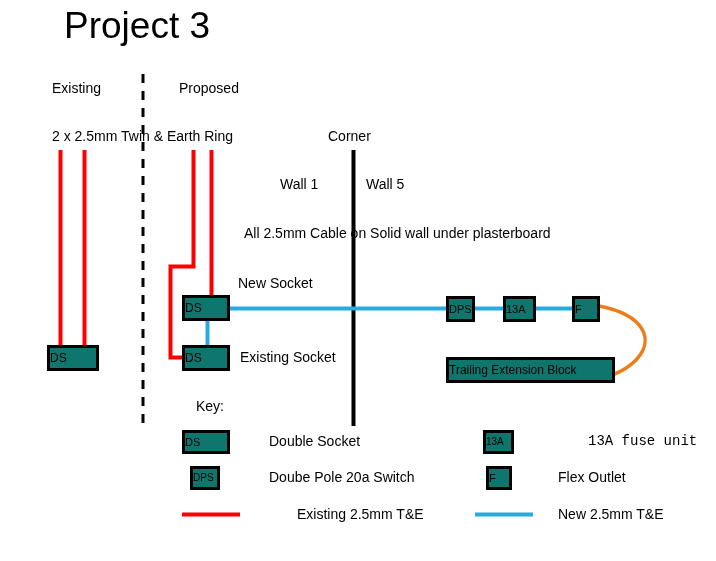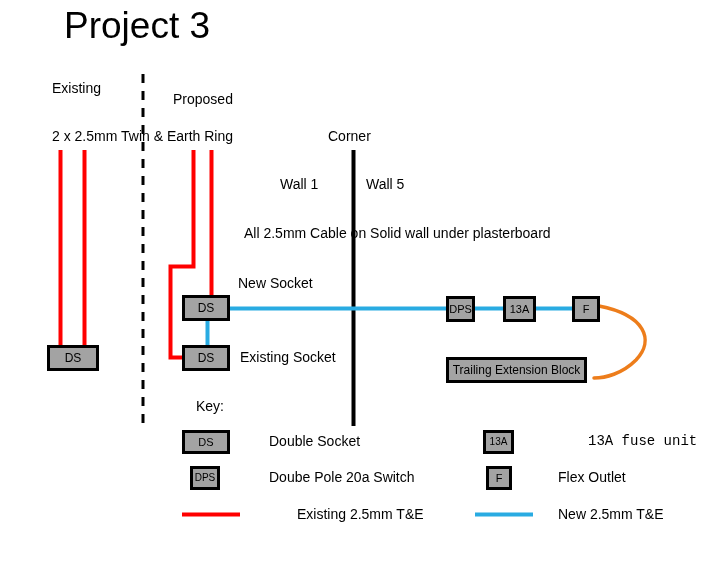--- a/index.html
+++ b/index.html
@@ -35,25 +35,24 @@
     letter-spacing: 0px;
   }
   .t14 { font-size: 14px; }
   .t12 { font-size: 12px; }
   .t11 { font-size: 11px; }
   .t10 { font-size: 10px; }
 
   .box {
     position: absolute;
     border: 3px solid #000000;
-    background: #a3a3a3;
+    background: #0f766e;
     box-sizing: border-box;
     display: flex;
     align-items: center;
-    justify-content: center;
     font-family: "Liberation Sans", sans-serif;
     color: #000000;
     line-height: 1;
   }
 </style>
 </head>
 <body>
 
 <svg id="canvas" viewBox="0 0 716 561" xmlns="http://www.w3.org/2000/svg">
 
@@ -78,21 +77,21 @@
 
   <path d="M 599 306 C 645 315, 655 340, 636 360 C 622 374, 605 378, 594 378" stroke="#ED7D1B" stroke-width="3.5" fill="none" stroke-linecap="round"></path>
 
   <line x1="182" y1="514.5" x2="240" y2="514.5" stroke="#FF0000" stroke-width="4"></line>
   <line x1="475" y1="514.5" x2="533" y2="514.5" stroke="#29ABE2" stroke-width="4"></line>
 </svg>
 
 <div class="lbl title">Project 3</div>
 
 <div class="lbl t14" style="left:52px; top:81px;">Existing</div>
-<div class="lbl t14" style="left:173px; top:81px;margin-top:11px;">Proposed</div>
+<div class="lbl t14" style="left:179px; top:81px;">Proposed</div>
 
 <div class="lbl t14" style="left:52px; top:129px;">2 x  2.5mm Twin &amp; Earth Ring</div>
 
 <div class="lbl t14" style="left:328px; top:129px;">Corner</div>
 
 <div class="lbl t14" style="left:280px; top:177px;">Wall 1</div>
 <div class="lbl t14" style="left:366px; top:177px;">Wall 5</div>
 
 <div class="lbl t14" style="left:244px; top:226px;">All 2.5mm Cable on Solid wall under plasterboard</div>
 
@@ -116,21 +115,21 @@
 </div>
 
 <div class="box t11" style="left:503px; top:296px; width:33px; height:26px;">
   <span>13A</span>
 </div>
 
 <div class="box t11" style="left:572px; top:296px; width:28px; height:26px;">
   <span>F</span>
 </div>
 
-<div class="box t12" style="left:446px; top:357px; width:141px; height:26px;">
+<div class="box t12" style="left:446px; top:357px; width:169px; height:26px;">
   <span>Trailing Extension Block</span>
 </div>
 
 <div class="lbl t14" style="left:196px; top:399px;">Key:</div>
 
 <div class="box t11" style="left:182px; top:430px; width:48px; height:24px;">
   <span>DS</span>
 </div>
 <div class="lbl t14" style="left:269px; top:434px;">Double Socket</div>
 

